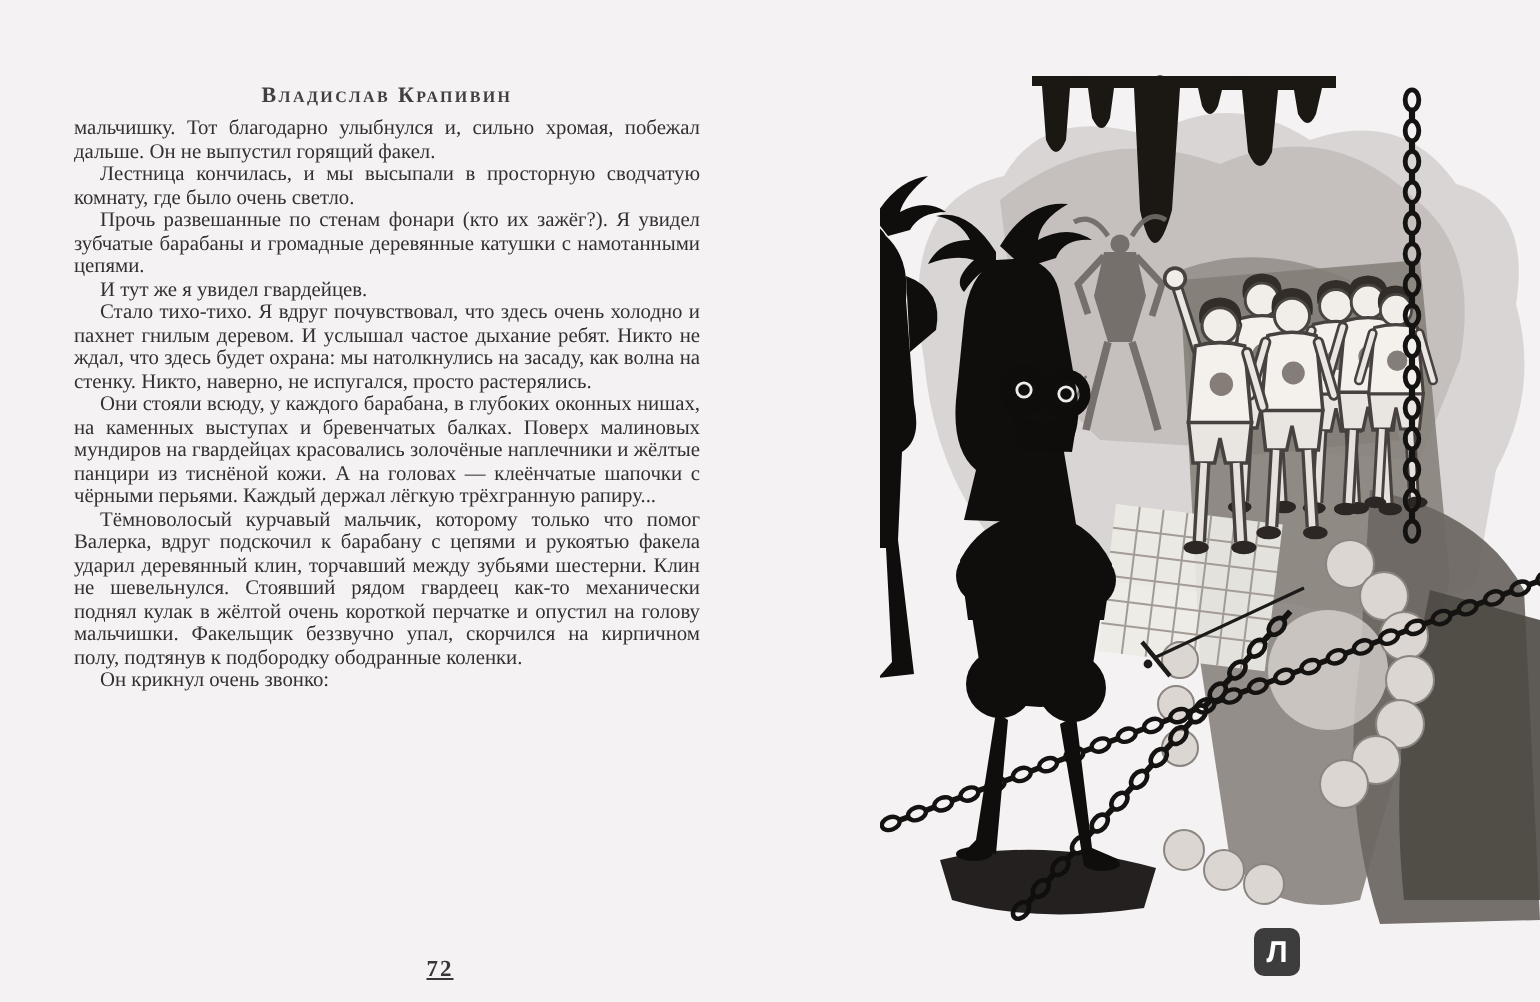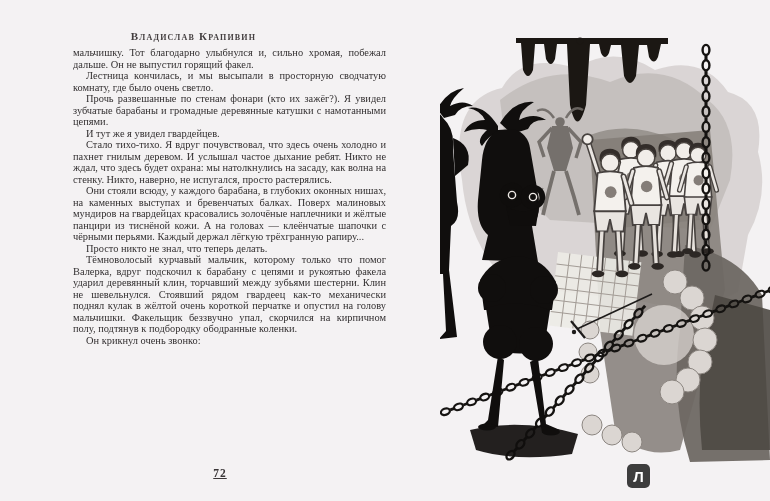--- a/index.html
+++ b/index.html
@@ -3,38 +3,37 @@
 <meta charset="utf-8">
 <style>
   html,body{margin:0;padding:0;}
   body{
     width:770px;height:501px;overflow:hidden;
     background:#f4f2f3;
     font-family:"Liberation Serif", serif;
     position:relative;
   }
   .spread{position:absolute;left:0;top:0;width:770px;height:501px;}
-  .left-page{position:absolute;left:0;top:4px;width:400px;height:368px;}
+  .left-page{position:absolute;left:0;top:16px;width:400px;height:368px;}
   .right-page{position:absolute;left:400px;top:0;width:370px;height:501px;}
 
   .running-head{
     position:absolute;left:37px;top:26px;width:313px;
     text-align:center;
     font-variant:small-caps;
     font-weight:bold;
     font-size:11px;
     letter-spacing:1.2px;
     color:#433e3f;
   }
   .page-text{
     position:absolute;left:37px;top:43px;width:313px;
     font-size:10.4px;line-height:11.5px;
     color:#333031;
     text-align:justify;
-    margin-left:36px;
   }
   .page-text p{margin:0;text-indent:13px;}
   .page-text p.noindent{text-indent:0;}
   .page-number{
     position:absolute;left:0;top:463px;width:440px;
     text-align:center;
     font-weight:bold;
     font-size:11.5px;
     letter-spacing:1px;
     color:#3a3637;
@@ -60,21 +59,20 @@
 
   <div class="left-page">
     <div class="running-head">Владислав Крапивин</div>
     <div class="page-text">
       <p class="noindent">мальчишку. Тот благодарно улыбнулся и, сильно хромая, побежал дальше. Он не выпустил горящий факел.</p>
       <p>Лестница кончилась, и мы высыпали в просторную сводчатую комнату, где было очень светло.</p>
       <p>Прочь развешанные по стенам фонари (кто их зажёг?). Я увидел зубчатые барабаны и громадные деревянные катушки с намотанными цепями.</p>
       <p>И тут же я увидел гвардейцев.</p>
       <p>Стало тихо-тихо. Я вдруг почувствовал, что здесь очень холодно и пахнет гнилым деревом. И услышал частое дыхание ребят. Никто не ждал, что здесь будет охрана: мы натолкнулись на засаду, как волна на стенку. Никто, наверно, не испугался, просто растерялись.</p>
       <p>Они стояли всюду, у каждого барабана, в глубоких оконных нишах, на каменных выступах и бревенчатых балках. Поверх малиновых мундиров на гвардейцах красовались золочёные наплечники и жёлтые панцири из тиснёной кожи. А на головах — клеёнчатые шапочки с чёрными перьями. Каждый держал лёгкую трёхгранную рапиру...</p>
-      <p>Просто никто не знал, что теперь делать.</p>
       <p>Тёмноволосый курчавый мальчик, которому только что помог Валерка, вдруг подскочил к барабану с цепями и рукоятью факела ударил деревянный клин, торчавший между зубьями шестерни. Клин не шевельнулся. Стоявший рядом гвардеец как-то механически поднял кулак в жёлтой очень короткой перчатке и опустил на голову мальчишки. Факельщик беззвучно упал, скорчился на кирпичном полу, подтянув к подбородку ободранные коленки.</p>
       <p>Он крикнул очень звонко:</p>
     </div>
     <div class="page-number">72</div>
   </div>
 
   <div class="right-page">
     <svg class="illustration" width="330" height="435" viewBox="0 0 330 435">
       <defs>
         <g id="boyT">

